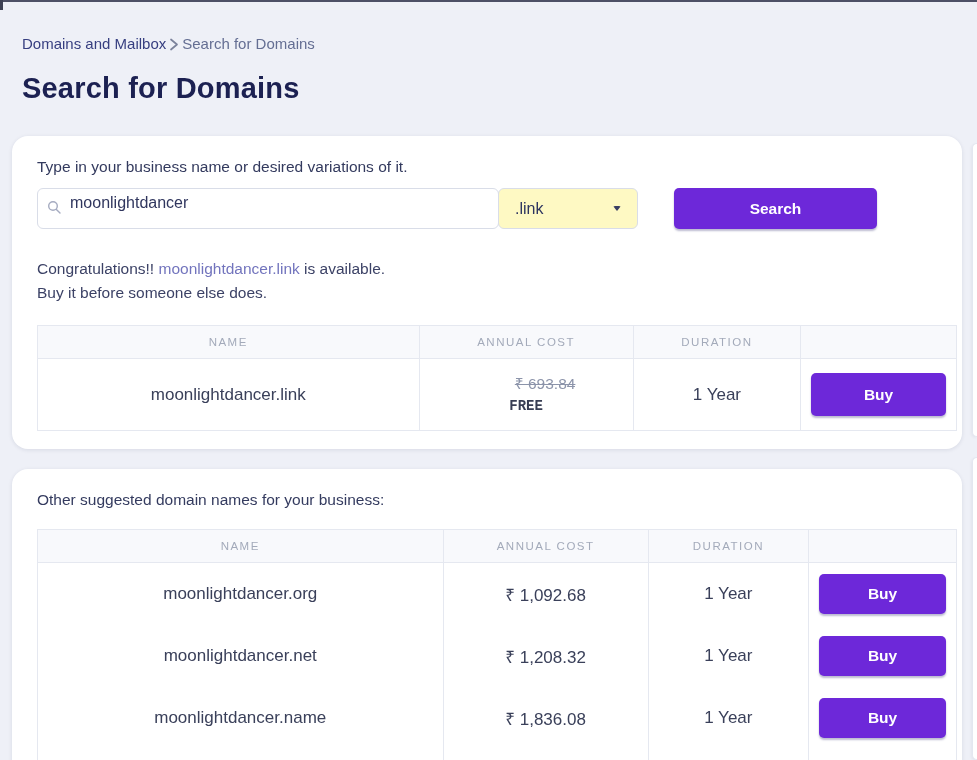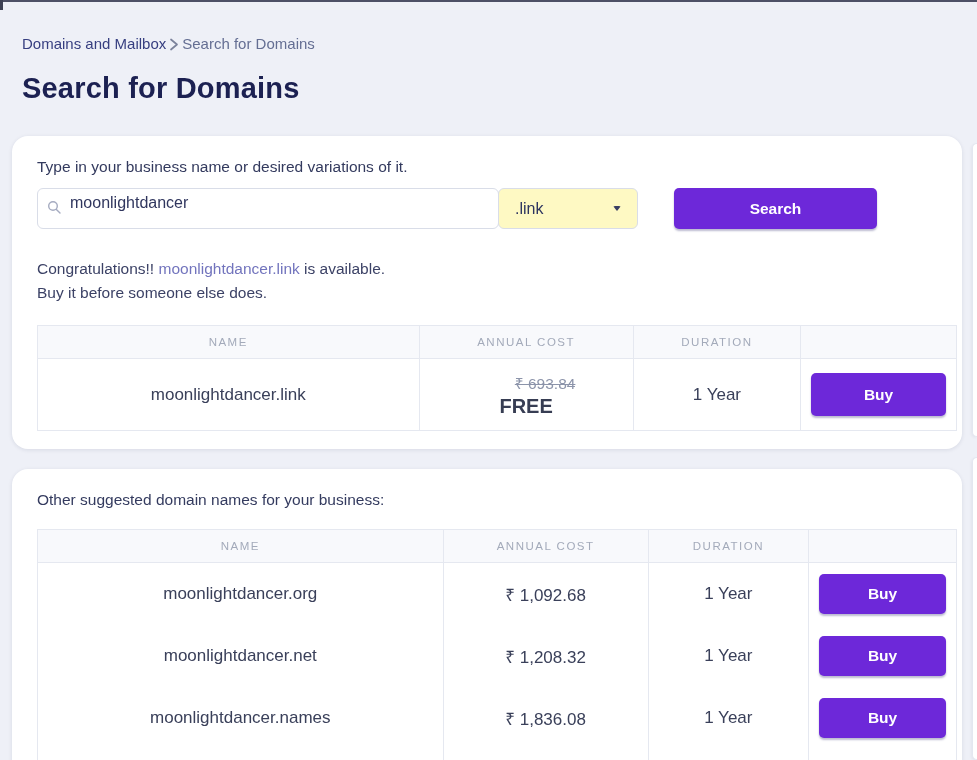--- a/index.html
+++ b/index.html
@@ -64,21 +64,21 @@
     border-right:1px solid #e5e8f0;text-align:center;
   }
   .domains-table th:last-child,.domains-table td:last-child{border-right:none;}
   .domains-table td{
     border-right:1px solid #e5e8f0;text-align:center;vertical-align:middle;
     font-size:17px;color:#3a405a;
   }
   .t1 td{height:69px;}
   .t2 td{height:60px;}
   .price-old{display:block;font-size:15.5px;color:#8c94aa;text-decoration:line-through;line-height:22px;margin-left:38px;}
-  .price-free{display:block;font-size:20px;font-weight:700;color:#373d53;line-height:22px;}
+  .price-free{display:block;font-size:14px;font-weight:700;color:#373d53;line-height:22px;font-family:Liberation Mono, monospace;}
   .price{color:#3d4358;}
   .btn-buy{width:135px;height:43px;font-size:15.5px;}
   .t2 .btn-buy{width:127px;height:40px;}
   .card2{margin-top:20px;padding-top:22px;}
   .card2 .card-label{color:#343b5f;}
   .t2{margin-top:16px;}
 
   
   .right-sliver{
     position:absolute;right:0;width:5px;background:#fff;
@@ -189,21 +189,21 @@
           <td>1 Year</td>
           <td><button class="btn btn-buy">Buy</button></td>
         </tr>
         <tr>
           <td>moonlightdancer.net</td>
           <td class="price">₹ 1,208.32</td>
           <td>1 Year</td>
           <td><button class="btn btn-buy">Buy</button></td>
         </tr>
         <tr>
-          <td>moonlightdancer.names</td>
+          <td>moonlightdancer.name</td>
           <td class="price">₹ 1,836.08</td>
           <td>1 Year</td>
           <td><button class="btn btn-buy">Buy</button></td>
         </tr>
         <tr>
           <td>moonlightdancer.online</td>
           <td class="price">₹ 2,802.50</td>
           <td>1 Year</td>
           <td></td>
         </tr>

